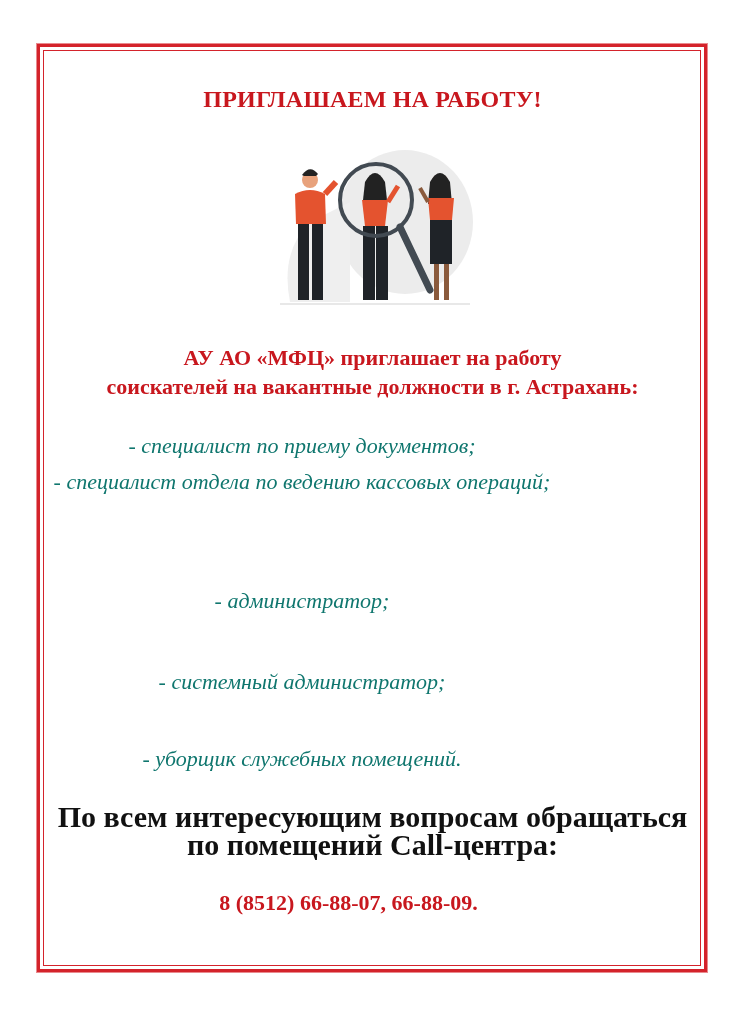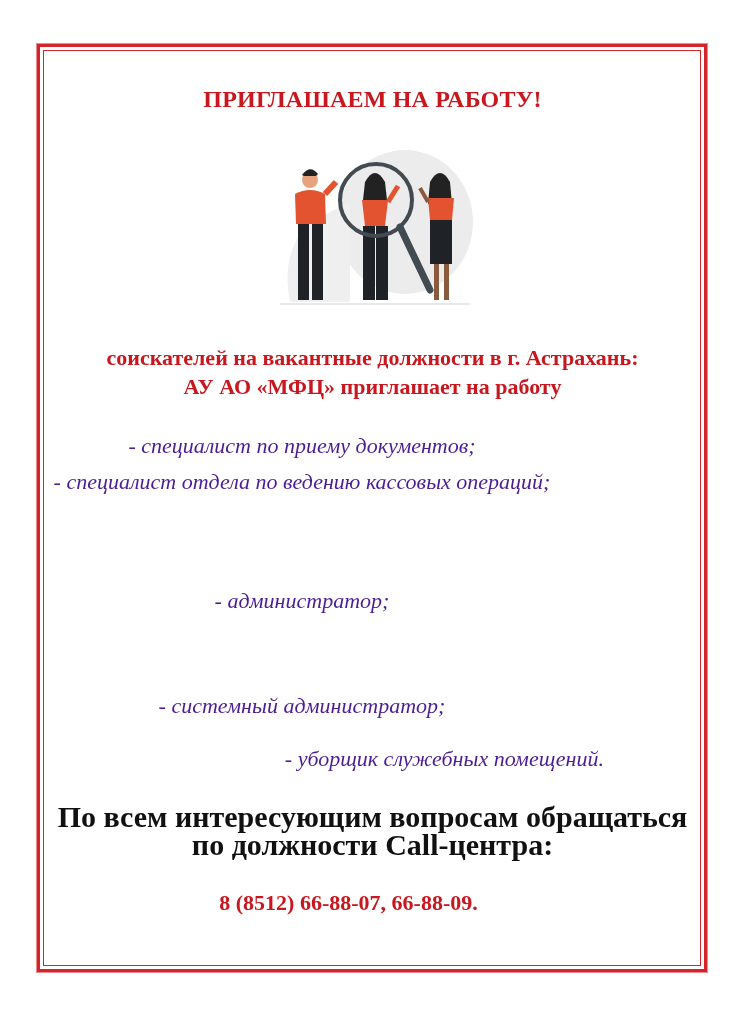--- a/index.html
+++ b/index.html
@@ -17,21 +17,21 @@
     position: absolute; left: 0; width: 745px; top: 86px; text-align: center;
     color: #c8171e; font-weight: bold; font-size: 24px; letter-spacing: 0.2px; font-family: Liberation Serif, serif;
   }
   .illustration { position: absolute; left: 270px; top: 142px; width: 210px; height: 168px; }
   .intro {
     position: absolute; left: 0; width: 745px; top: 343px; text-align: center;
     color: #c8171e; font-weight: bold; font-size: 22px; line-height: 29px;
   }
   .vac {
     position: absolute; left: 0; width: 604px; text-align: center;
-    color: #4c1d95; font-style: italic; font-size: 22px; line-height: 28px;
+    color: #0f766e; font-style: italic; font-size: 22px; line-height: 28px;
   }
   .contact {
     position: absolute; left: 0; width: 745px; top: 803px; text-align: center;
     color: #111111; font-weight: bold; font-size: 30px; line-height: 28px;
   }
   .phone {
     position: absolute; left: 0; width: 697px; top: 890px; text-align: center;
     color: #c8171e; font-weight: bold; font-size: 22px;
   }
 </style>
@@ -70,30 +70,30 @@
     <path d="M160 40 Q170 22 180 40 L182 62 L158 62 Z" fill="#222"></path>
     <path d="M158 56 L184 56 L182 78 L160 78 Z" fill="#e4532f"></path>
     <path d="M158 60 L150 46" stroke="#8a5a3c" stroke-width="4"></path>
     <rect x="160" y="78" width="22" height="44" fill="#1f2328"></rect>
     <rect x="164" y="122" width="5" height="36" fill="#8a5a3c"></rect>
     <rect x="174" y="122" width="5" height="36" fill="#8a5a3c"></rect>
   </svg>
 </div>
 
 <div class="intro">
+  <div>АУ АО «МФЦ» приглашает на работу</div>
   <div>соискателей на вакантные должности в г. Астрахань:</div>
-  <div>АУ АО «МФЦ» приглашает на работу</div>
 </div>
 
 <div class="vac" style="top:432px;">- специалист по приему документов;</div>
 <div class="vac" style="top:468px;">- специалист отдела по ведению кассовых операций;</div>
 <div class="vac" style="top:545px;margin-top:42px;">- администратор;</div>
 <div class="vac" style="top:602px;">
 </div>
-<div class="vac" style="top:692px;">- системный администратор;</div>
-<div class="vac" style="top:745px;text-align:right;">- уборщик служебных помещений.</div>
+<div class="vac" style="top:668px;">- системный администратор;</div>
+<div class="vac" style="top:745px;">- уборщик служебных помещений.</div>
 
 <div class="contact">
   <div>По всем интересующим вопросам обращаться</div>
-  <div>по должности Call-центра:</div>
+  <div>по помещений Call-центра:</div>
 </div>
 
 <div class="phone">8 (8512) 66-88-07, 66-88-09.</div>
 
 </body></html>

